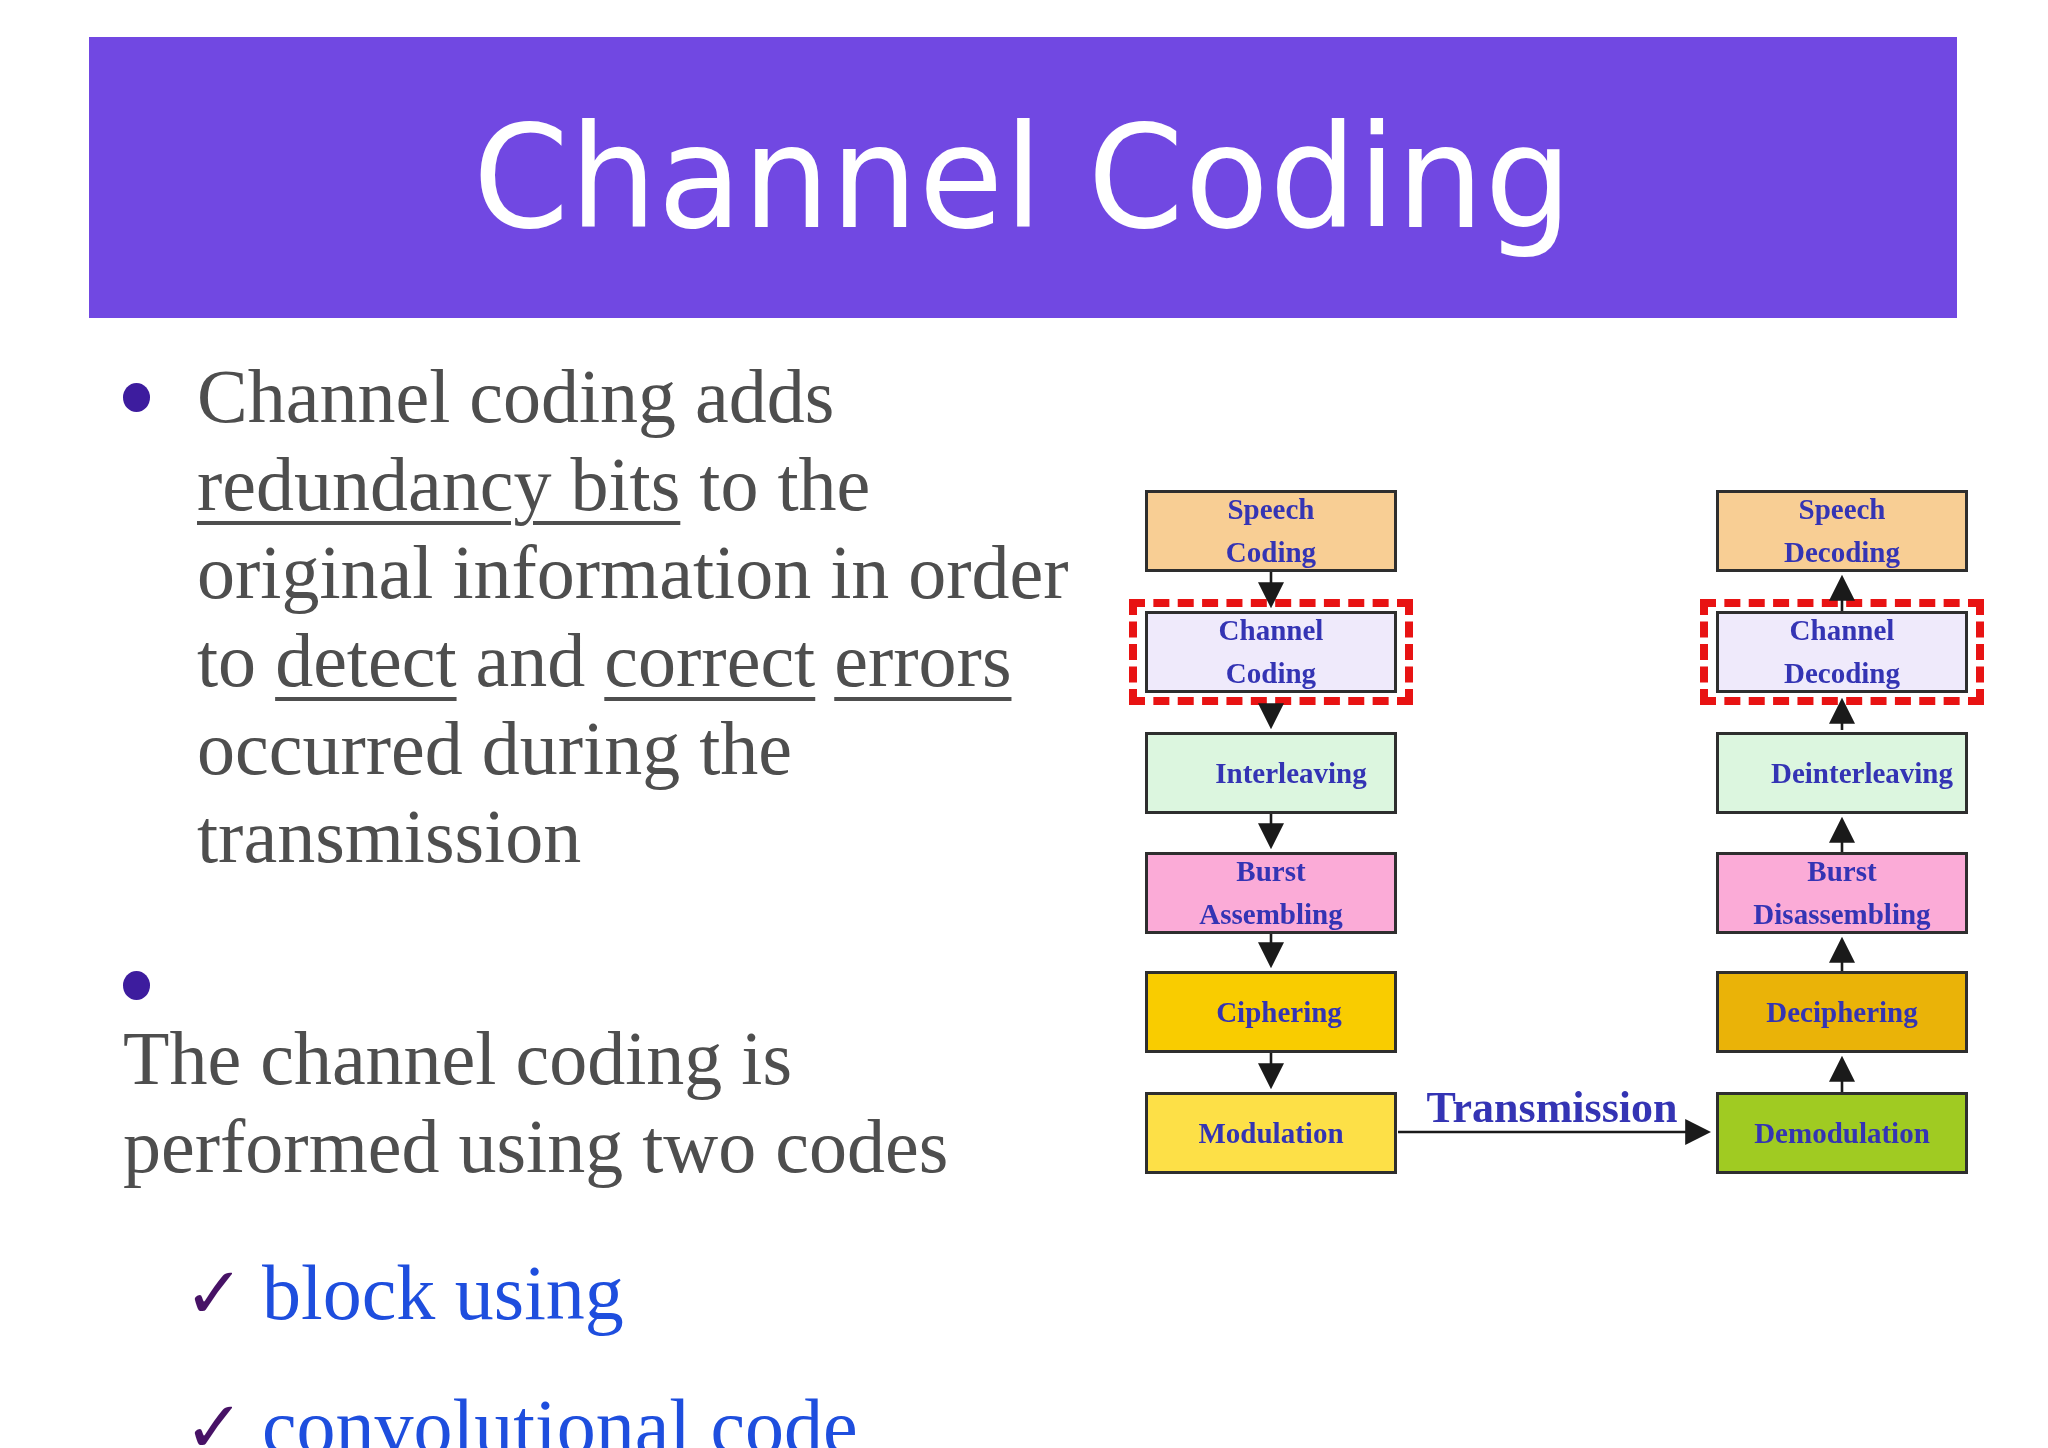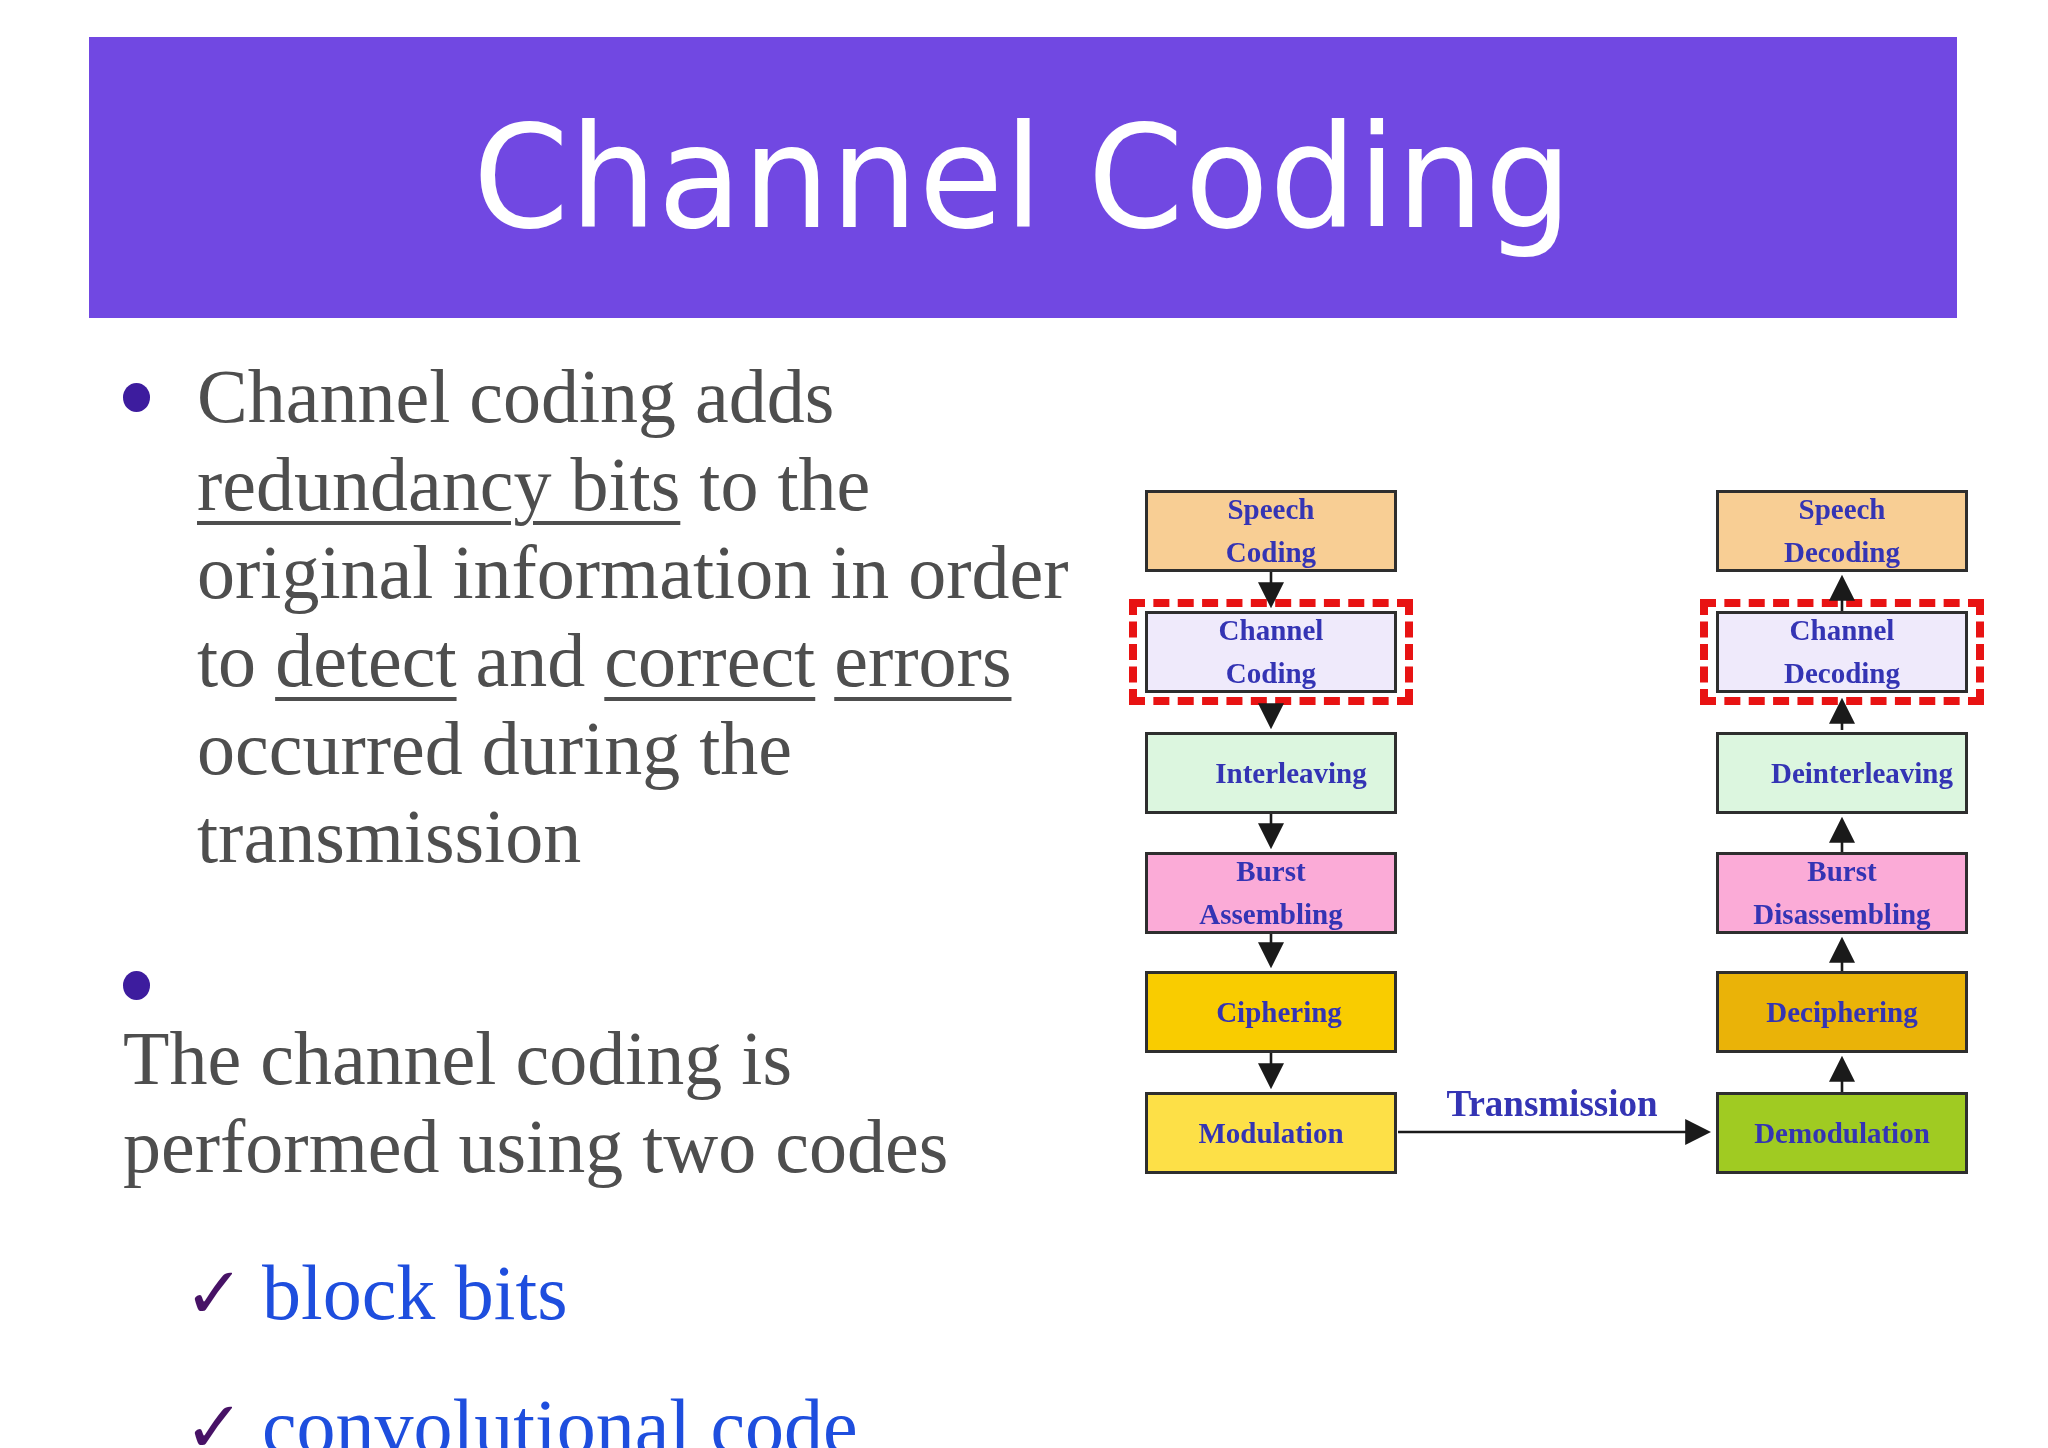--- a/index.html
+++ b/index.html
@@ -71,21 +71,21 @@
   .row-3{top:852px;}
   .row-4{top:971px;}
   .row-5{top:1092px;}
   .hl-tx{left:1129px;top:599px;}
   .hl-rx{left:1700px;top:599px;}
 
   .arrow-layer{position:absolute;left:0;top:0;width:2048px;height:1448px;pointer-events:none;}
 
   .transmission-label{
     position:absolute;left:1400px;top:1082px;width:304px;text-align:center;
-    color:#3434b4;font-weight:bold;font-size:37px;
+    color:#3434b4;font-weight:bold;font-size:44px;
     font-family:"Liberation Serif",serif;
   }
 </style>
 </head>
 <body>
 
 <div class="banner" style="background-color: rgb(113, 72, 226);">
   <div class="banner-title">Channel Coding</div>
 </div>
 
@@ -96,21 +96,21 @@
     <span class="bullet-text"><span>Channel coding adds </span><span class="u">redundancy bits</span><span> to the original information in order to </span><span class="u">detect</span><span> and </span><span class="u">correct</span><span> </span><span class="u">errors</span><span> occurred during the transmission</span></span>
   </div>
 
   <div class="bullet-row bullet-2">
     <span class="bullet-dot"></span>
     <span class="bullet-text">The channel coding is performed using two codes</span>
   </div>
 
   <div class="check-row">
     <span class="check-glyph">✓</span>
-    <span>block bits</span>
+    <span>block using</span>
   </div>
 
   <div class="check-row second">
     <span class="check-glyph">✓</span>
     <span>convolutional code</span>
   </div>
 
 </div>
 
 <div>

